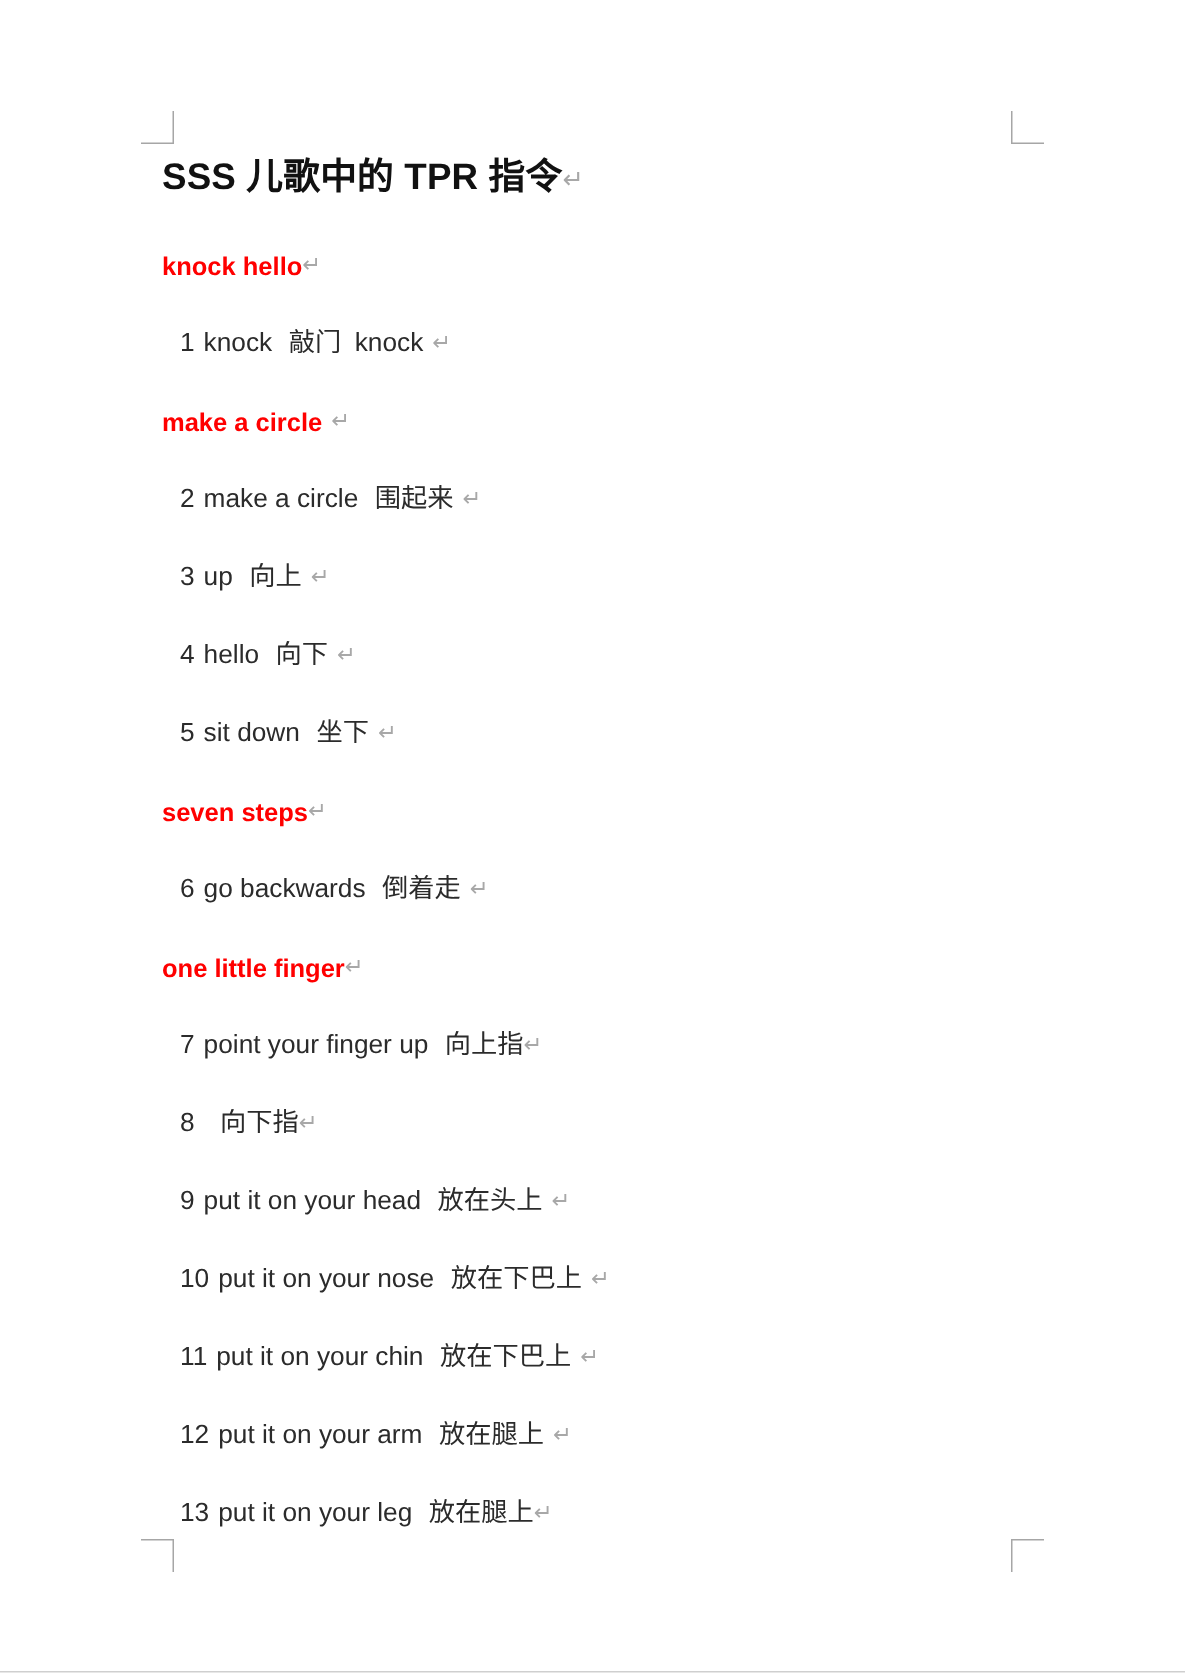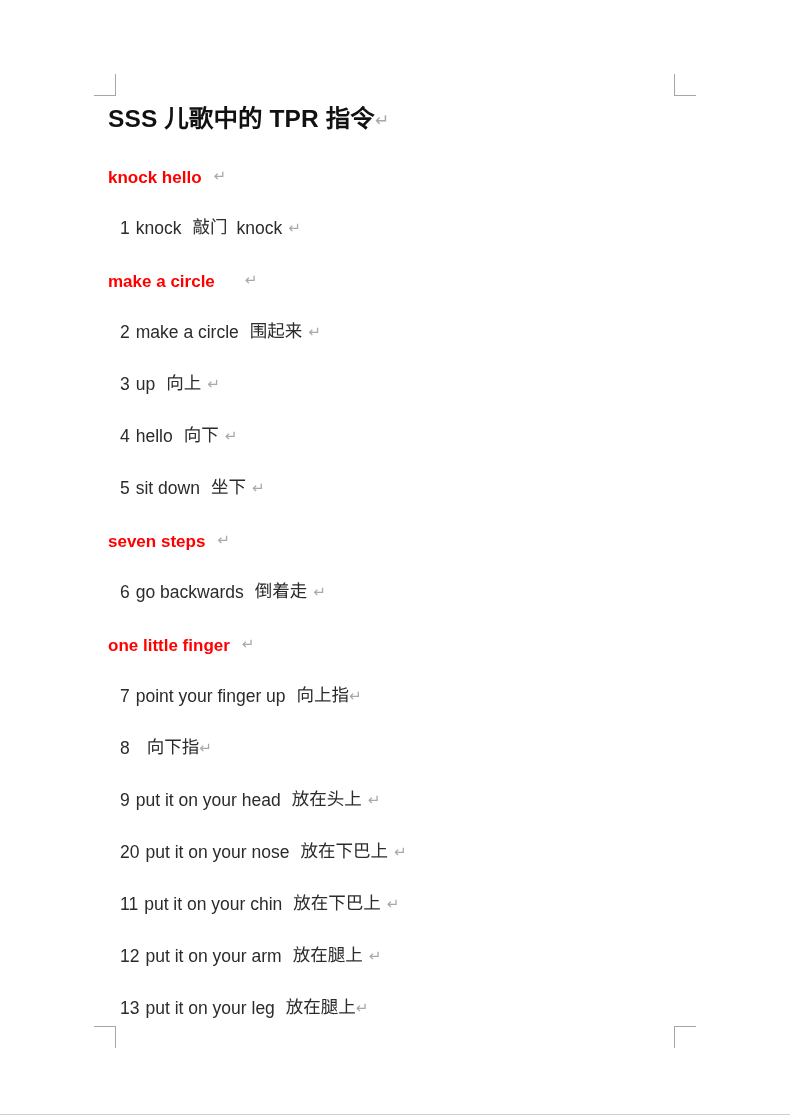--- a/index.html
+++ b/index.html
@@ -78,38 +78,37 @@
   .song-heading {
     font-size: 17px;
     font-weight: 700;
     color: #ff0000;
     line-height: 1.25;
     margin: 0;
     height: 52px;
     display: flex;
     align-items: center;
     white-space: nowrap;
-    gap: 12px;
   }
 
   .command-line {
     font-size: 17.5px;
     font-weight: 400;
     color: #2b2b2b;
     line-height: 1.25;
     margin: 0;
     height: 52px;
     padding-left: 12px;
     display: flex;
     align-items: center;
     white-space: nowrap;
   }
 
   .cn {
-    font-family: Liberation Mono, monospace;
+    font-family: Liberation Sans, sans-serif;
     padding-left: 2px;
   }
 
   
   .pilcrow {
     color: #a8a8a8;
     font-size: 15px;
     font-weight: 400;
     font-family: "DejaVu Sans", sans-serif;
     vertical-align: baseline;
@@ -238,21 +237,21 @@
         <div class="command-line">
           <span>9</span>
           <span class="sp"></span>
           <span>put it on your head</span>
           <span class="sp-wide"></span>
           <span class="cn">放在头上</span>
           <span class="sp"></span>
           <span class="pilcrow">↵</span>
         </div>
         <div class="command-line">
-          <span>20</span>
+          <span>10</span>
           <span class="sp"></span>
           <span>put it on your nose</span>
           <span class="sp-wide"></span>
           <span class="cn">放在下巴上</span>
           <span class="sp"></span>
           <span class="pilcrow">↵</span>
         </div>
         <div class="command-line">
           <span>11</span>
           <span class="sp"></span>

